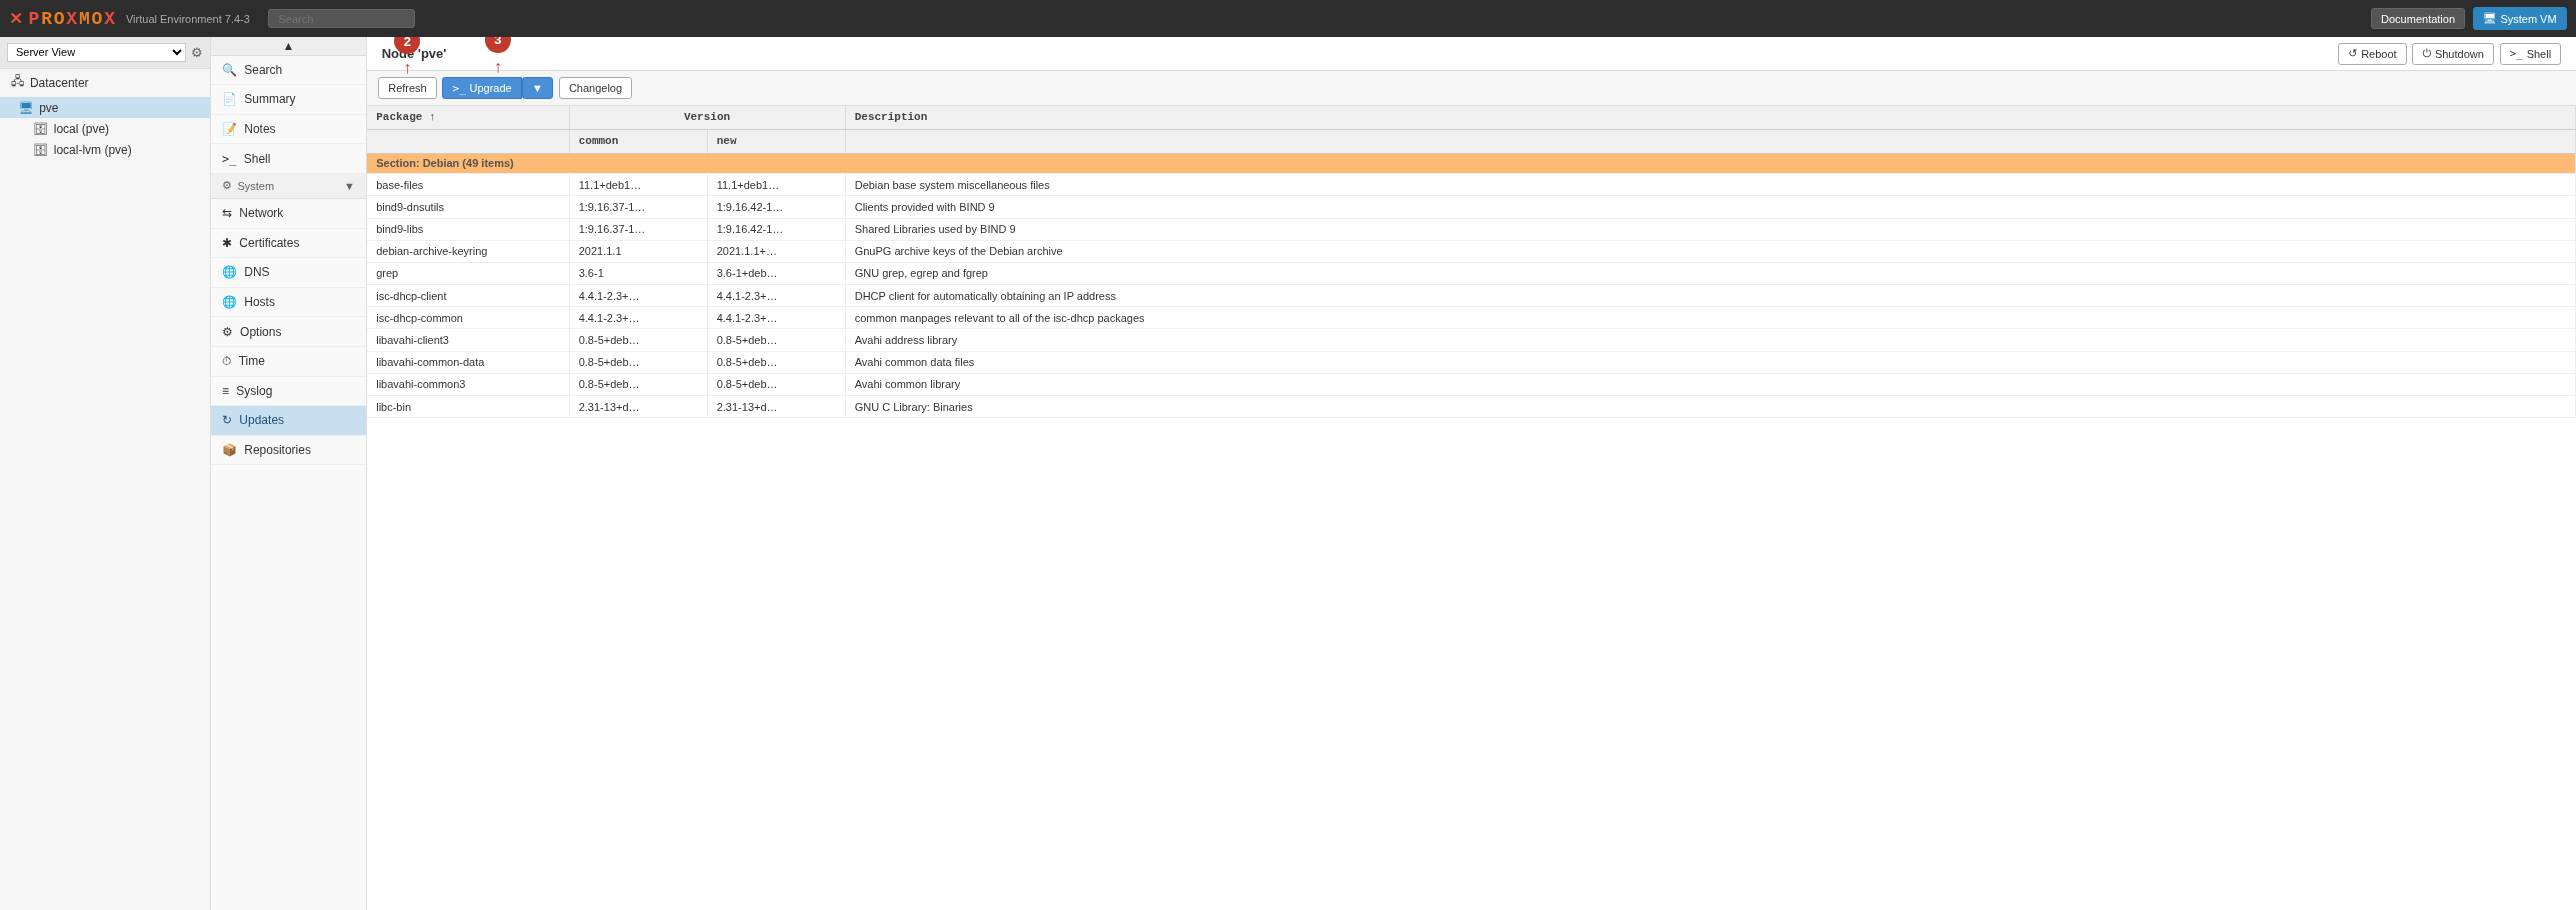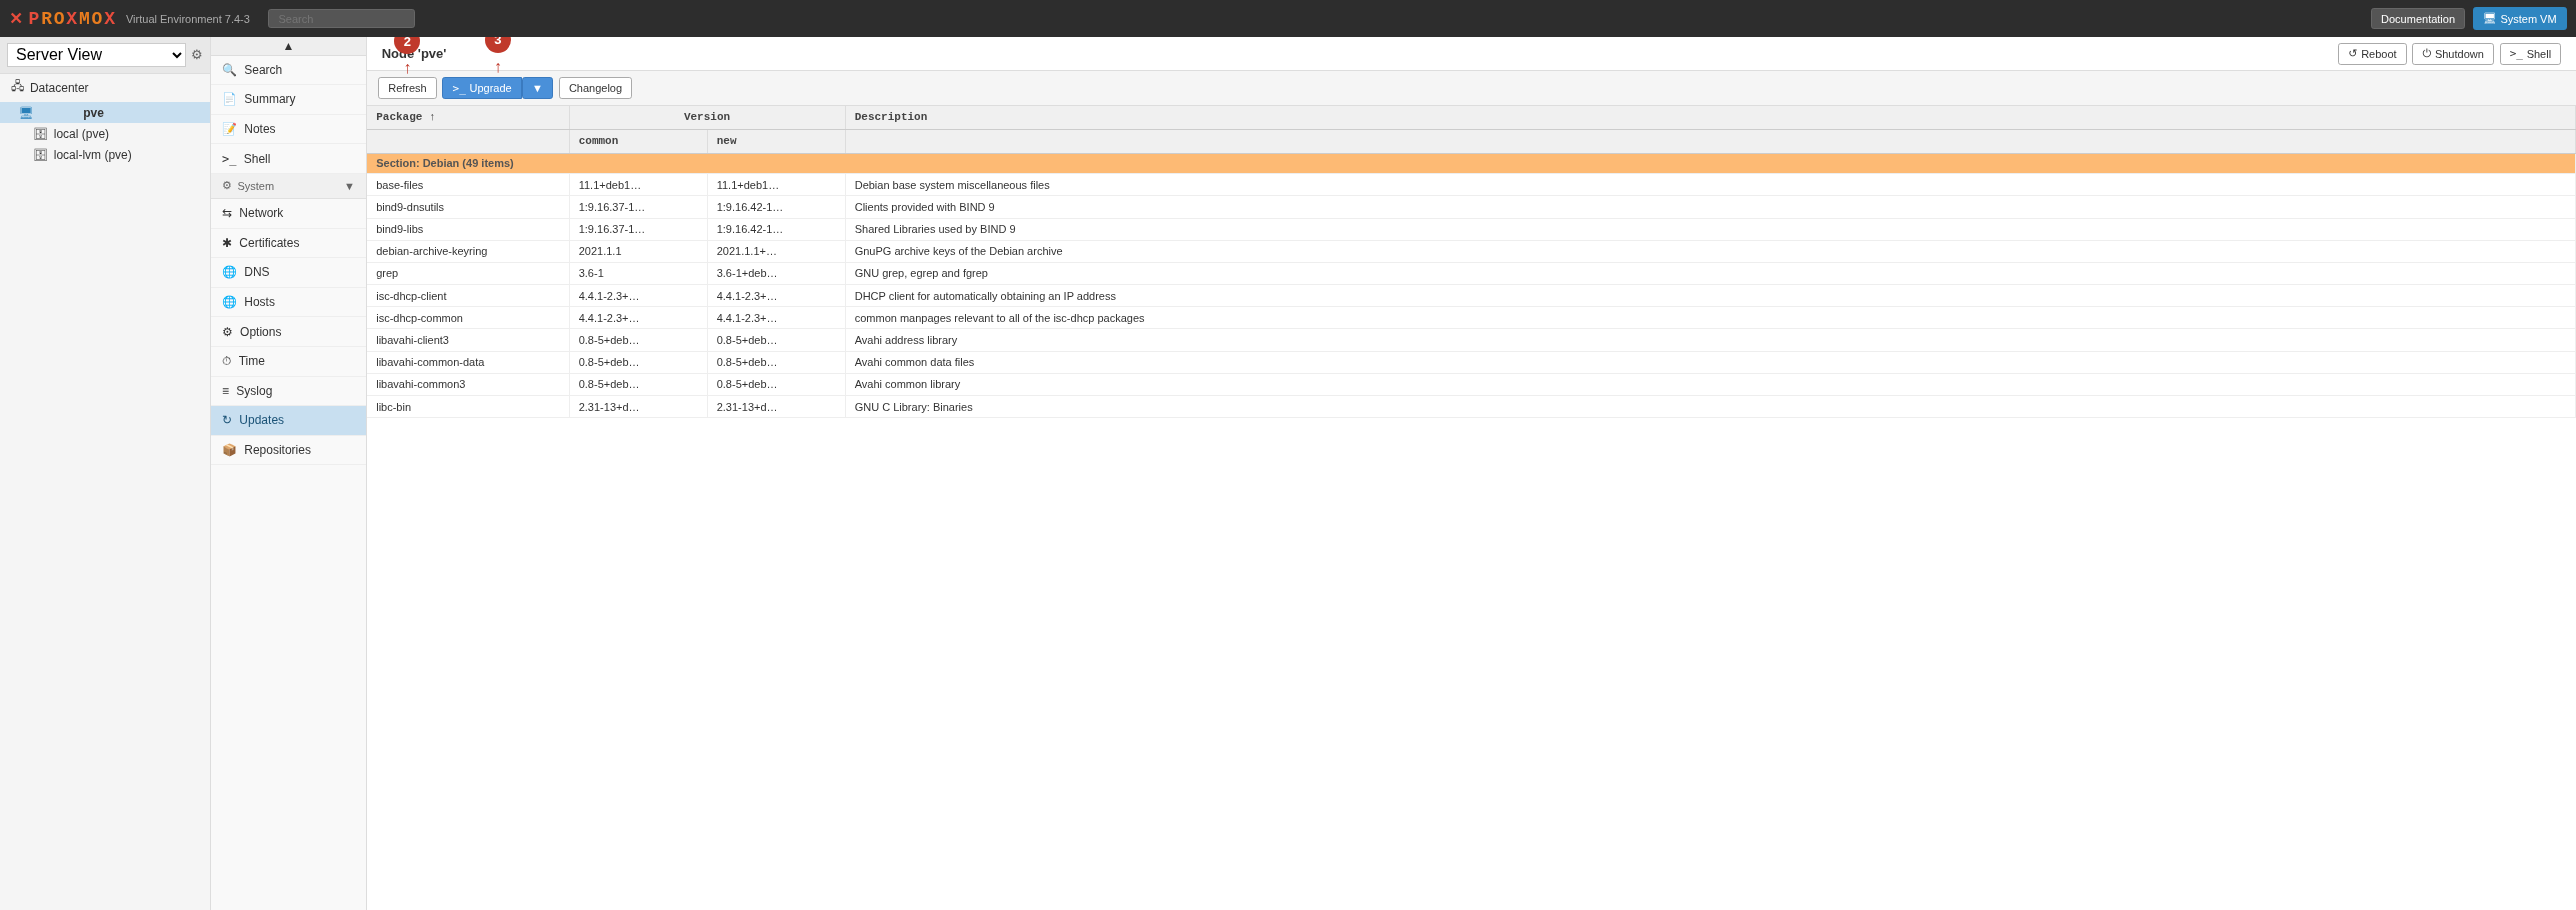--- a/index.html
+++ b/index.html
@@ -99,32 +99,32 @@
       <span>🖥</span>
       <span>System VM</span>
     </button>
   </div>
 </div>
 
 <div class="main-layout">
 
   <div class="sidebar">
     <div class="sidebar-server-view">
-      <select style="flex:1; font-size:16px; border:0.9px solid #ccc; padding:1.8px 3.7px;">
+      <select style="flex:1; font-size:11px; border:0.9px solid #ccc; padding:1.8px 3.7px;">
         <option>Server View</option>
       </select>
       <span class="sidebar-gear">⚙</span>
     </div>
     <div class="tree-item">
       <span>🖧</span>
       <span>Datacenter</span>
     </div>
     <div class="tree-item tree-indent active">
       <span style="color:#2980b9;">🖥</span>
-      <span style="font-weight:bold;margin-left:44px;">pve</span>
+      <span style="font-weight:normal;">pve</span>
     </div>
     <div class="tree-item tree-indent2">
       <span>🗄</span>
       <span>local (pve)</span>
     </div>
     <div class="tree-item tree-indent2">
       <span>🗄</span>
       <span>local-lvm (pve)</span>
     </div>
   </div>

